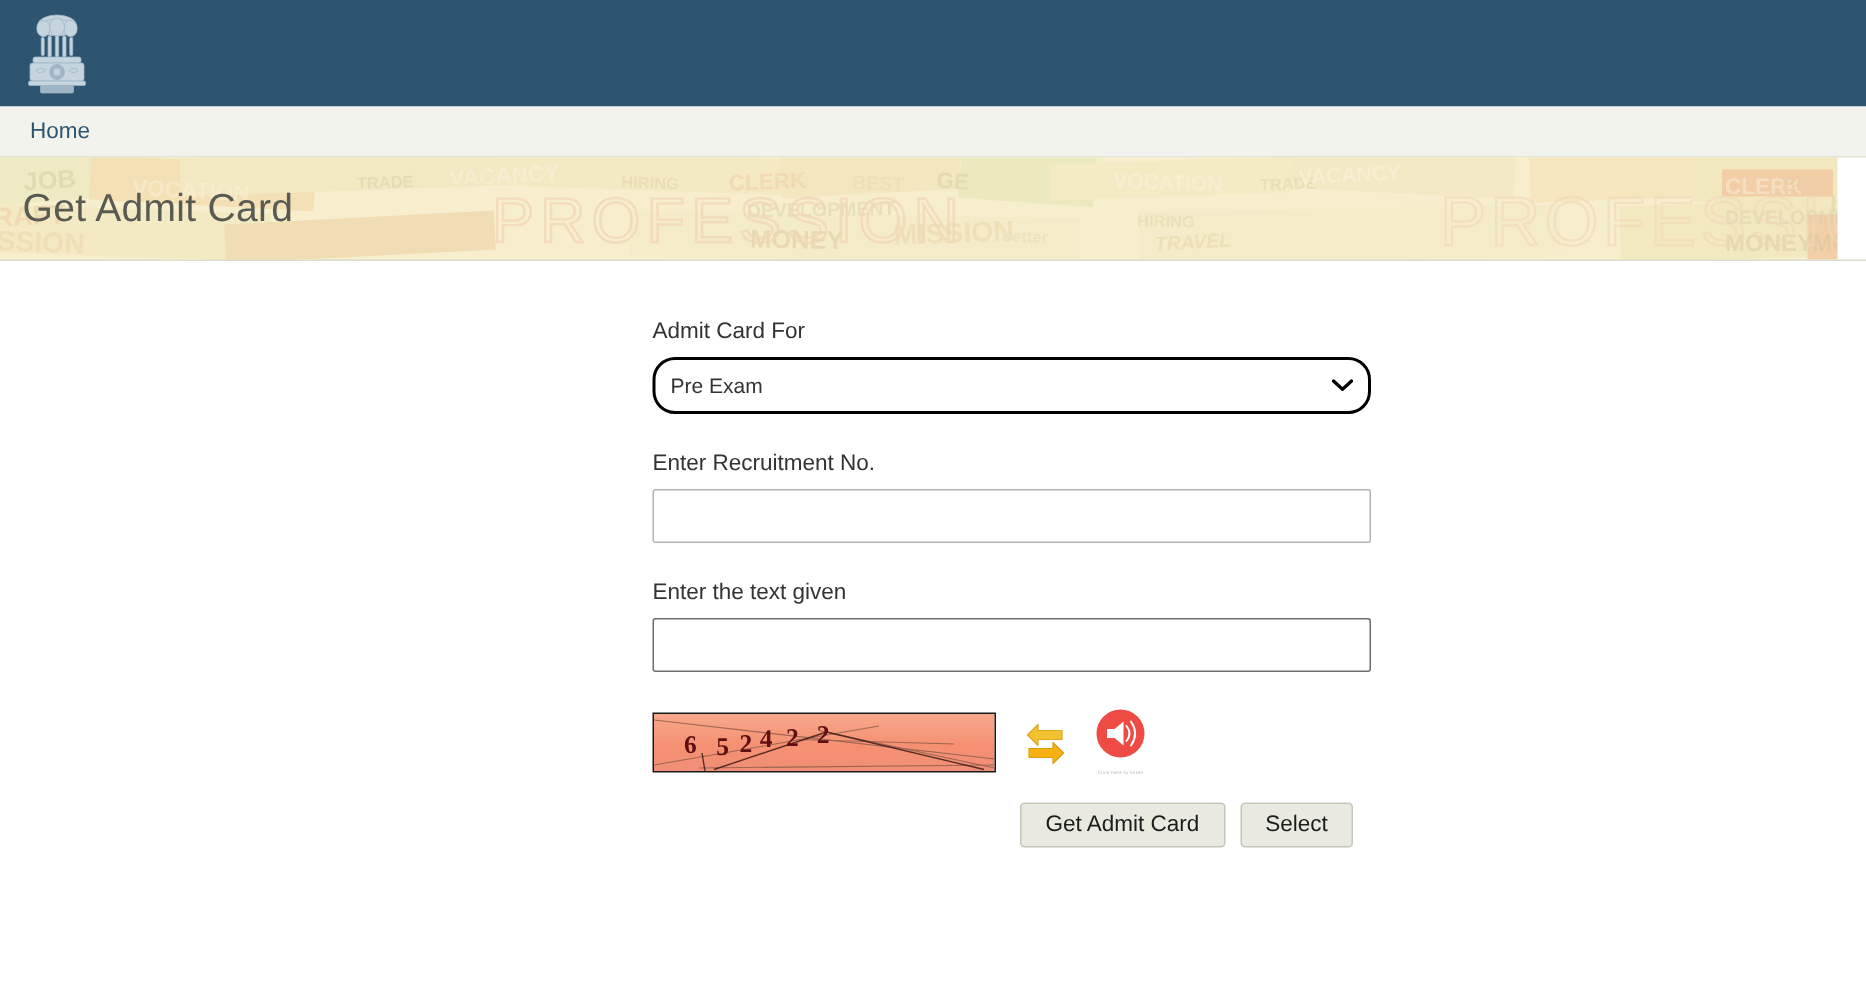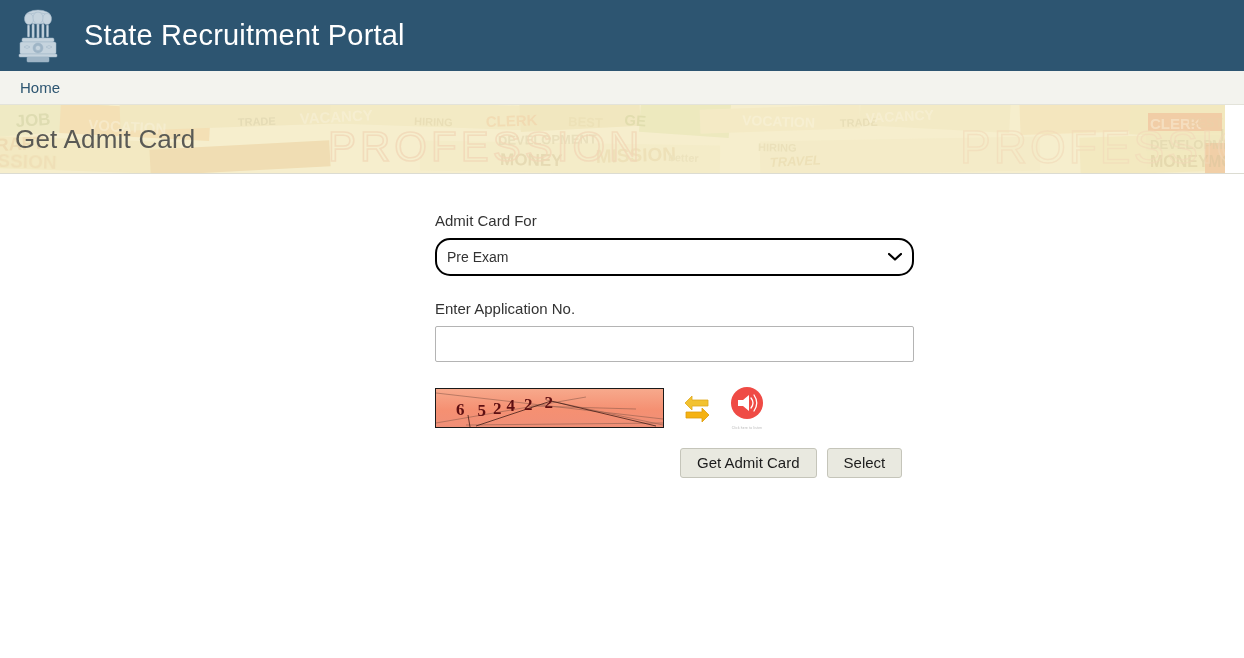--- a/index.html
+++ b/index.html
@@ -267,21 +267,20 @@
         <rect x="6" y="36" width="36" height="12" rx="1.6"></rect>
         <circle cx="24" cy="42" r="5" fill="#9fb5c6"></circle>
         <circle cx="24" cy="42" r="2.6" fill="#c6d4de"></circle>
         <path d="M10 41 q3 -3 6 0 q-3 3 -6 0Z"></path>
         <path d="M32 41 q3 -3 6 0 q-3 3 -6 0Z"></path>
         <rect x="5" y="48" width="38" height="3" rx="1"></rect>
         <rect x="13" y="51" width="22" height="5" rx="1" fill="#9fb5c6"></rect>
       </g>
     </svg>
   </div>
-  <div class="site-title">State Recruitment Portal</div>
 </div>
 
 <div class="navbar">
   <a class="nav-link" href="#">Home</a>
 </div>
 
 <div class="page-banner">
   <svg class="banner-collage" viewBox="0 0 1244 68" preserveAspectRatio="none" xmlns="http://www.w3.org/2000/svg">
     <rect x="0" y="0" width="1244" height="68" fill="#f5eecb"></rect>
     <g opacity="0.85">
@@ -351,25 +350,29 @@
         </select>
         <span class="select-arrow">
           <svg width="14" height="9" viewBox="0 0 14 9" xmlns="http://www.w3.org/2000/svg">
             <path d="M1 1.5 L7 7 L13 1.5" fill="none" stroke="#000000" stroke-width="2.2" stroke-linecap="round" stroke-linejoin="round"></path>
           </svg>
         </span>
       </div>
     </div>
 
     <div class="field-block">
-      <div class="field-label">Enter Application No.</div>
+      <div class="field-label">Enter Recruitment No.</div>
       <input class="form-input thin" type="text" value="" style="">
     </div>
 
 
+    <div class="field-block">
+      <div class="field-label">Enter the text given</div>
+      <input class="form-input dark" type="text" value="" style="">
+    </div>
 
     <div class="captcha-row">
       <div class="captcha-image">
         <svg viewBox="0 0 227 38" preserveAspectRatio="none" xmlns="http://www.w3.org/2000/svg">
           <g stroke="#8a5a4a" stroke-width="0.7" fill="none" opacity="0.8">
             <line x1="0" y1="4" x2="227" y2="30"></line>
             <line x1="0" y1="34" x2="150" y2="8"></line>
             <line x1="30" y1="36" x2="227" y2="34"></line>
             <line x1="110" y1="11" x2="227" y2="36"></line>
             <line x1="95" y1="17" x2="200" y2="20"></line>

